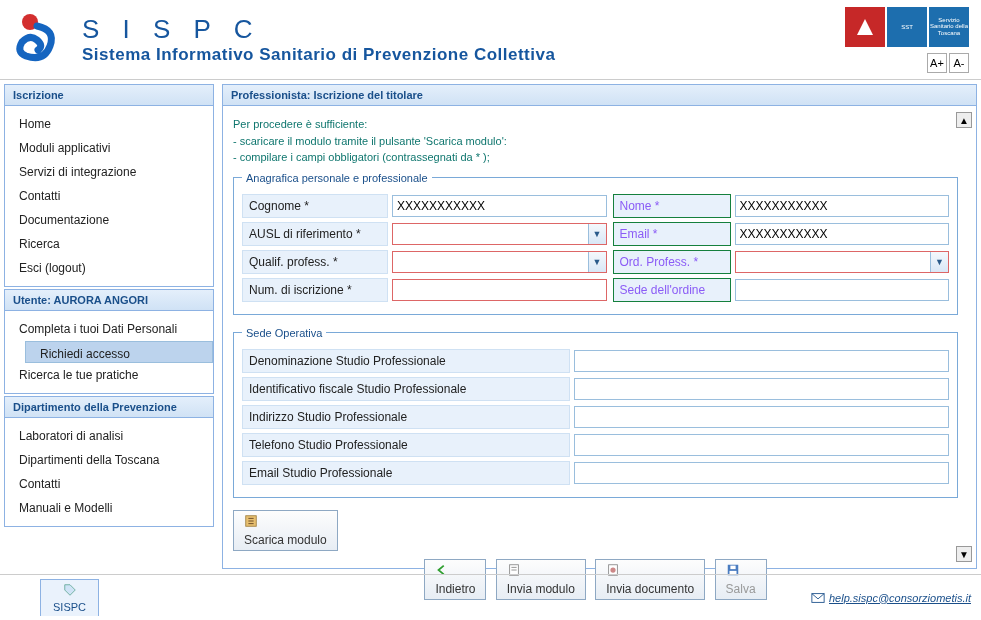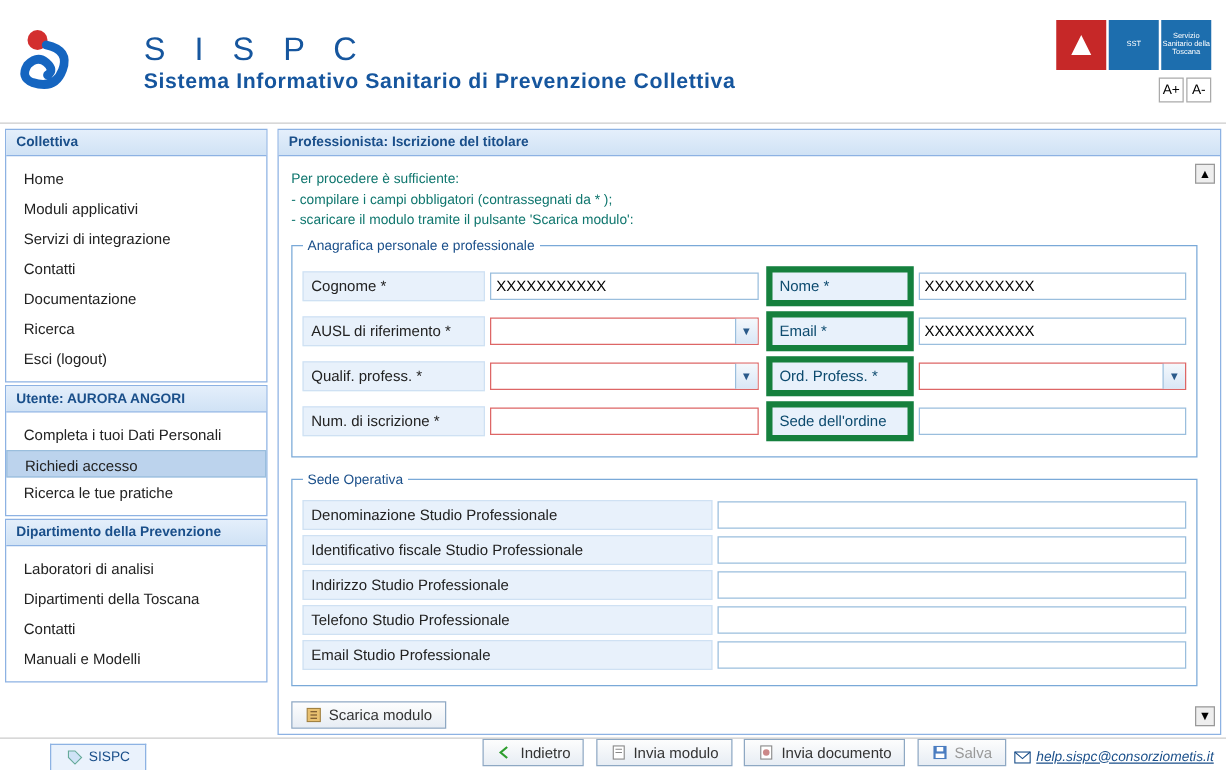--- a/index.html
+++ b/index.html
@@ -9,22 +9,21 @@
     background: #fff;
     width: 981px;
     height: 620px;
     overflow: hidden;
   }
   .header {
     display: flex;
     align-items: center;
     padding: 24px 12px;
     border-bottom: 1px solid #ccc;
-    height: 99px;
-    gap: 33px;
+    height: 80px;
   }
   .logo {
     width: 50px; height: 55px;
     margin-right: 20px;
   }
   .app-title { color: #16569e; letter-spacing: 0.5px; }
   .app-title .t1 { font-size: 26px; font-weight: normal; letter-spacing: 8px; }
   .app-title .t2 { font-size: 17px; font-weight: bold; }
   .top-right { margin-left: auto; text-align: right; }
   .region-logos { display:flex; justify-content:flex-end; }
@@ -32,53 +31,53 @@
   .rb.red { background:#c62828; }
   .fontbtns { margin-top: 6px; display:flex; justify-content:flex-end; gap:2px; }
   .fontbtn { border:1px solid #aaa; width:20px; height:20px; font-size:11px; display:flex; align-items:center; justify-content:center; background:#fff; cursor:pointer; }
 
   .layout { display:flex; gap:8px; padding:4px; }
   .sidebar { width:210px; }
   .panel { border:1px solid #8db2e3; background:#fff; }
   .panel-hd { background:linear-gradient(#e4effb,#d0e2f5); color:#1a4f8a; font-size:11px; font-weight:bold; padding:4px 8px; border-bottom:1px solid #8db2e3; }
   .navlist { padding:6px 0; }
   .navlist a { display:block; padding:5px 14px; color:#222; text-decoration:none; cursor:pointer; }
-  .navlist a.sel { background:#bcd3ed; }
+  .navlist a.sel { background:#bcd3ed;margin-left:20px; }
 
   .main { flex:1; }
   .main .panel-hd { color:#1a4f8a; }
   .form-wrap { position:relative; padding:10px 18px 14px 10px; height:462px; }
   .scroll-up,.scroll-dn{ position:absolute; right:4px; width:16px;height:16px; border:1px solid #999; background:#eee; display:flex;align-items:center;justify-content:center; font-size:10px; cursor:pointer; }
   .scroll-up{ top:6px; }
   .scroll-dn{ bottom:6px; }
 
   .intro { font-size:11px; line-height:1.5; margin-bottom:6px; color:#0f766e; }
   fieldset { border:1px solid #7aa9d8; padding:10px 8px 8px; margin-bottom:12px; }
   legend { color:#1a4f8a; font-size:11px; padding:0 4px;margin-top:45px; }
 
   .row { display:flex; align-items:center; margin-bottom:4px; }
   .col-l { width:146px; background:#e8f1fb; border:1px solid #cfe1f3; padding:4px 6px; color:#222; }
   .col-l2 { width:328px; background:#e8f1fb; border:1px solid #cfe1f3; padding:4px 6px; color:#222; }
-  .col-m { width:118px; background:#e8f1fb; border:5px solid #15803d; padding:4px 6px; color:#0c4a6e; margin-left:6px; }
+  .col-m { width:118px; background:#e8f1fb; border:1px solid #15803d; padding:4px 6px; color:#8b5cf6; margin-left:6px; }
   .inp, .sel { border:1px solid #9abedd; height:22px; padding:2px 4px; font-size:12px; }
   .inp.err, .sel.err { border:1px solid #d66; }
   .txtcell { flex:1; margin-left:4px; }
   .txtcell2 { flex:1; margin-left:4px; }
   .selwrap { position:relative; flex:1; margin-left:4px; }
   .selwrap .inp { width:100%; padding-right:18px; }
   .selwrap .dd { position:absolute; right:1px; top:1px; width:18px; height:20px; background:linear-gradient(#f4f8fc,#d9e7f6); border-left:1px solid #9abedd; display:flex; align-items:center; justify-content:center; color:#2a5a8a; font-size:9px; cursor:pointer; }
 
-  .btn { display:inline-flex; align-items:flex-start; gap:5px; border:1px solid #8ea8c3; background:linear-gradient(#fdfdfd,#e7edf4); padding:3px 10px; font-size:12px; cursor:pointer; color:#333; }
+  .btn { display:inline-flex; align-items:flex-start; gap:5px; border:1px solid #8ea8c3; background:linear-gradient(#fdfdfd,#e7edf4); padding:3px 10px; font-size:12px; cursor:pointer; color:#333;flex-direction:column; }
   .btn.disabled { color:#999; }
   .btnrow { text-align:center; margin-top:8px; }
   .btnrow .btn { margin:0 3px; }
   .ico { width:14px; height:14px; }
 
   .footer { position:absolute; bottom:4px; left:0; right:0; border-top:1px solid #ccc; padding-top:4px; display:flex; }
-  .tab { border:1px solid #8db2e3; border-bottom:none; padding:3px 12px; margin-left:40px; color:#1a4f8a; font-size:11px; background:#eaf2fc; display:flex; align-items:center; gap:4px; cursor:pointer; }
+  .tab { border:1px solid #8db2e3; border-bottom:none; padding:3px 12px; margin-left:40px; color:#1a4f8a; font-size:11px; background:#eaf2fc; display:flex; align-items:center; gap:4px; cursor:pointer;flex-direction:column; }
   .help { margin-left:auto; margin-right:10px; color:#1a4f8a; font-size:11px; text-decoration:underline; display:flex; align-items:center; gap:4px;font-style:italic; }
 </style>
 </head>
 <body>
 
 <div class="header">
   <div class="logo">
     <svg viewBox="0 0 50 55">
         <circle cx="18" cy="10" r="8" fill="#d32f2f"></circle>
         <path d="M25 14 Q44 18 38 34 Q32 50 14 44 Q4 40 10 30 Q18 22 25 28 Q32 34 26 38" fill="none" stroke="#1565c0" stroke-width="7" stroke-linecap="round"></path>
@@ -101,21 +100,21 @@
     <div class="fontbtns">
       <div class="fontbtn">A+</div>
       <div class="fontbtn">A-</div>
     </div>
   </div>
 </div>
 
 <div class="layout">
   <div class="sidebar">
     <div class="panel">
-      <div class="panel-hd">Collettiva</div>
+      <div class="panel-hd">Iscrizione</div>
       <div class="navlist">
         <a>Home</a>
         <a>Moduli applicativi</a>
         <a>Servizi di integrazione</a>
         <a>Contatti</a>
         <a>Documentazione</a>
         <a>Ricerca</a>
         <a>Esci (logout)</a>
       </div>
     </div>
@@ -140,22 +139,22 @@
 
   <div class="main">
     <div class="panel">
       <div class="panel-hd">Professionista: Iscrizione del titolare</div>
       <div class="form-wrap">
         <div class="scroll-up">▲</div>
         <div class="scroll-dn">▼</div>
 
         <div class="intro">
           <div>Per procedere è sufficiente:</div>
+          <div>- scaricare il modulo tramite il pulsante 'Scarica modulo':</div>
           <div>- compilare i campi obbligatori (contrassegnati da * );</div>
-          <div>- scaricare il modulo tramite il pulsante 'Scarica modulo':</div>
         </div>
 
         <fieldset>
           <legend>Anagrafica personale e professionale</legend>
 
           <div class="row">
             <div class="col-l">Cognome *</div>
             <div class="txtcell"><input class="inp" style="width: 100%;" value="XXXXXXXXXXX"></div>
             <div class="col-m">Nome *</div>
             <div class="txtcell"><input class="inp" style="width: 100%;" value="XXXXXXXXXXX"></div>

